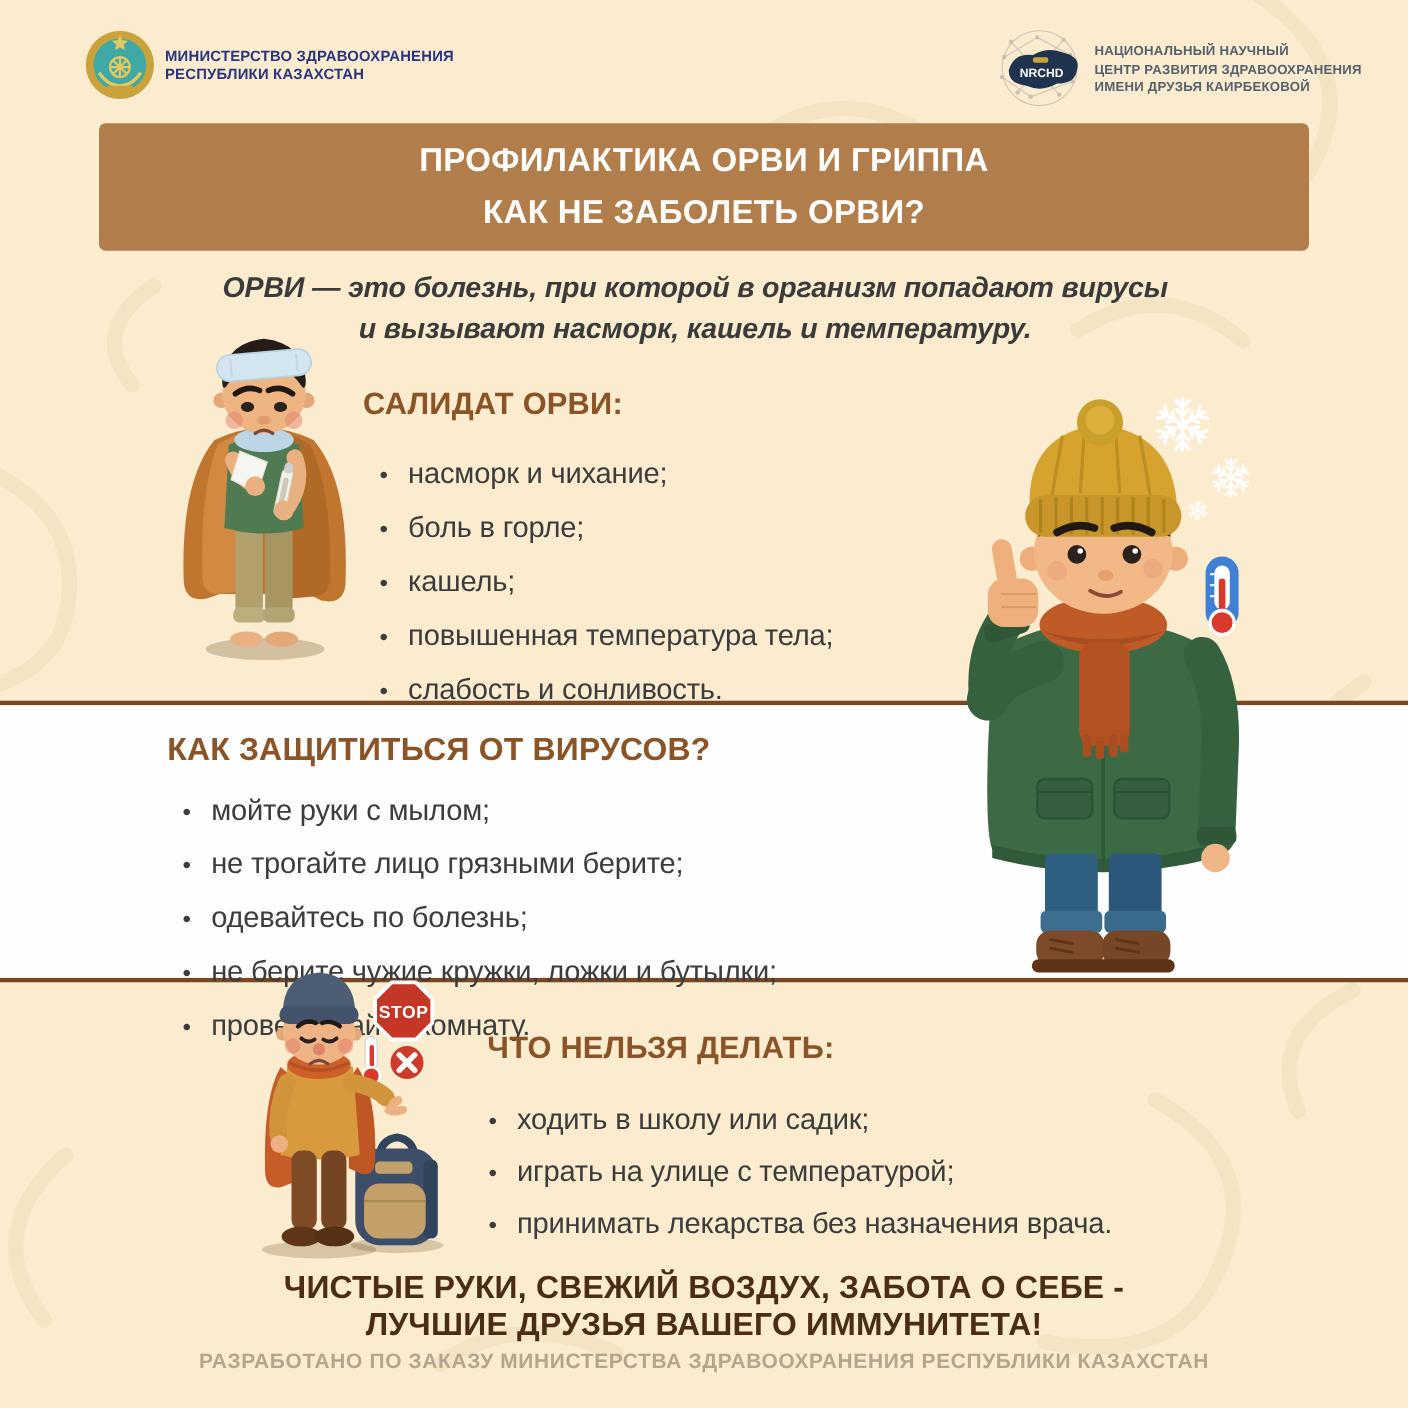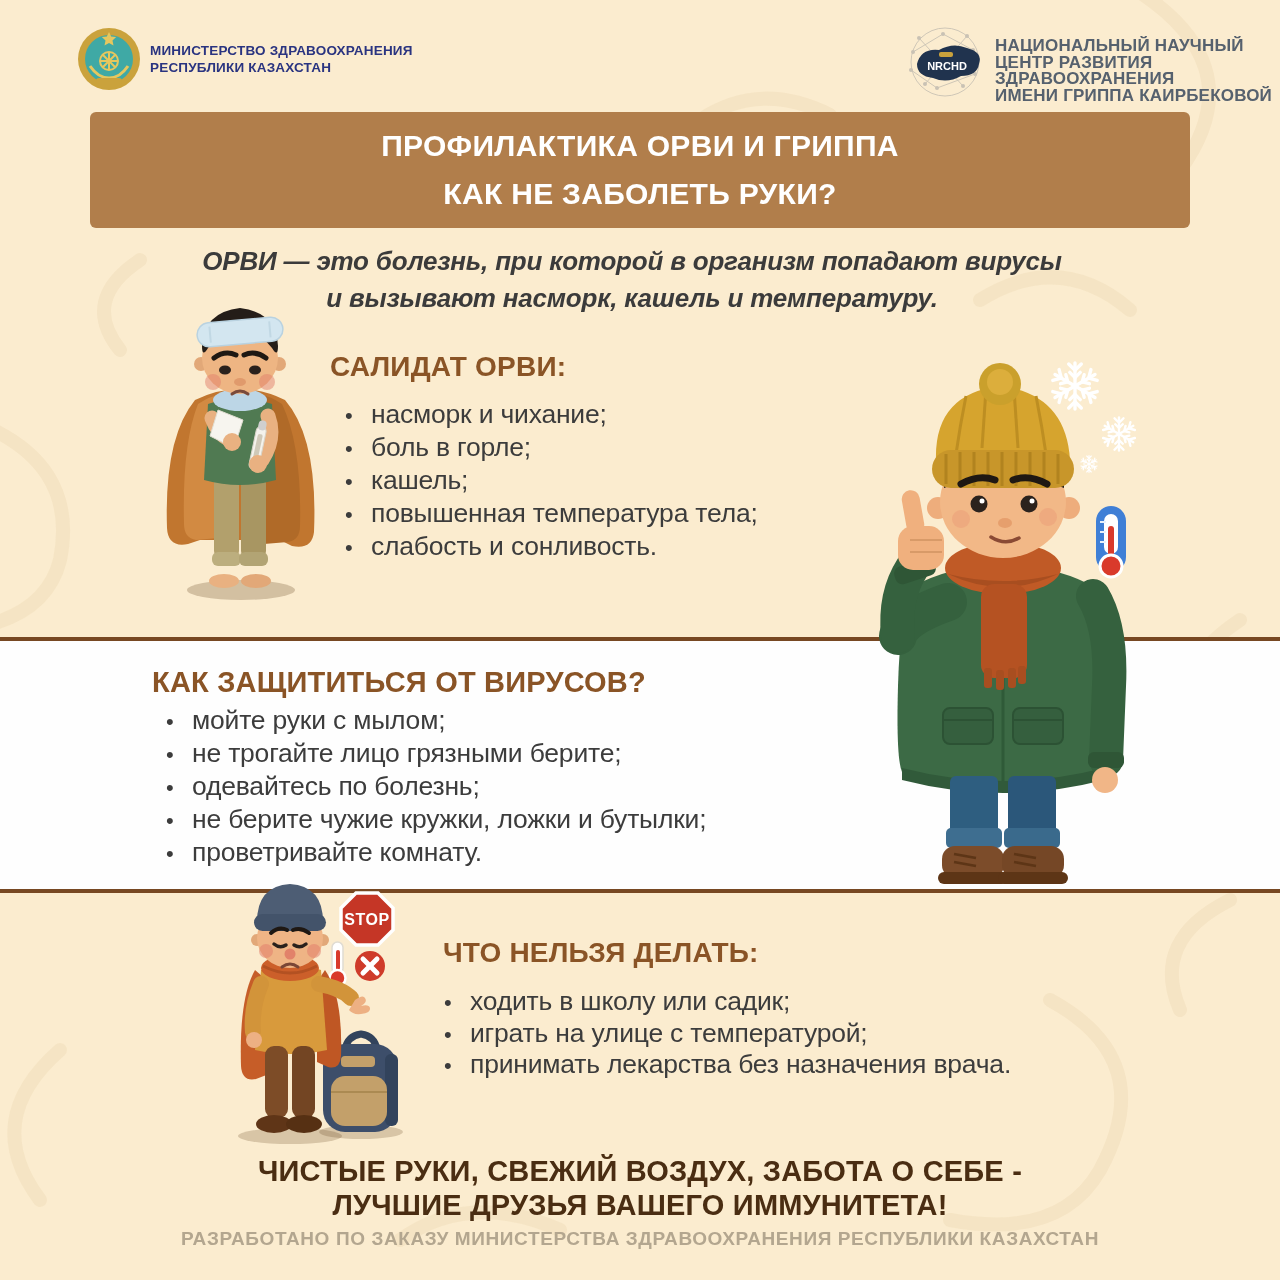--- a/index.html
+++ b/index.html
@@ -4,38 +4,38 @@
 <style>
   html,body{margin:0;padding:0;background:#fbeccf;}
   .poster{position:relative;width:1280px;height:1280px;background:#fbeccf;overflow:hidden;
           font-family:"Liberation Sans",sans-serif;}
   .abs{position:absolute;}
   
   .ornament{position:absolute;left:0;top:0;z-index:0;}
   
   .org-text-left{position:absolute;left:150px;top:42px;font-size:13.5px;line-height:17px;
     font-weight:bold;color:#2a3480;letter-spacing:.2px;z-index:2;}
-  .org-text-right{position:absolute;left:995px;top:38px;font-size:17px;line-height:16.5px;
+  .org-text-right{position:absolute;left:995px;top:38px;font-size:12px;line-height:16.5px;
     font-weight:bold;color:#56616e;letter-spacing:.2px;z-index:2;}
   
   .banner{position:absolute;left:90px;top:112px;width:1100px;height:116px;background:#b17e4b;
     border-radius:6px;z-index:2;display:flex;flex-direction:column;justify-content:center;
     align-items:center;gap:14px;}
   .banner div{color:#ffffff;font-weight:bold;font-size:30px;letter-spacing:.3px;}
   
   .intro{position:absolute;left:0;top:243px;width:1264px;text-align:center;z-index:2;
     font-style:italic;font-weight:bold;color:#3b3b3b;font-size:26px;line-height:37px;letter-spacing:-.2px;}
   
   .sec-title{position:absolute;font-weight:bold;color:#8a5426;z-index:2;letter-spacing:.2px;}
   #signs-title{left:330px;top:351px;font-size:28px;}
   #protect-title{left:152px;top:656px;font-size:29px;margin-top:10px;}
   #forbidden-title{left:443px;top:937px;font-size:28px;}
   
   ul.list{position:absolute;margin:0;padding:0;list-style:none;z-index:2;color:#3c3c3c;}
-  ul.list li{display:flex;align-items:baseline;font-size:26.5px;letter-spacing:-.2px;}
+  ul.list li{display:flex;align-items:baseline;font-size:26.5px;letter-spacing:-.2px;margin-top:16px;}
   ul.list .dot{width:26px;flex:0 0 26px;text-align:left;}
   ul.list .dot::before{content:"•";font-size:22px;color:#3c3c3c;}
   #signs-list{left:345px;top:399px;}   #signs-list li{height:33px;}
   #protect-list{left:166px;top:705px;} #protect-list li{height:33px;}
   #forbidden-list{left:444px;top:986px;} #forbidden-list li{height:31.5px;}
   
   .band{position:absolute;left:0;top:637px;width:1280px;height:248px;background:#fefefe;
     border-top:4px solid #774822;border-bottom:4px solid #774822;z-index:1;}
   
   .char{z-index:3;}
@@ -98,26 +98,26 @@
         <circle cx="22" cy="60" r="2"></circle>
         <circle cx="60" cy="62" r="2"></circle>
     </g>
     <path d="M14,40 Q18,24 36,26 Q50,18 64,24 Q80,28 76,40 Q74,52 58,52 Q44,60 30,54 Q14,52 14,40 Z" fill="#20334e"></path>
     <rect x="36" y="28" width="14" height="5" rx="2" fill="#caa23c"></rect>
     <text x="44" y="46" text-anchor="middle" font-size="11" font-weight="bold" fill="#ffffff">NRCHD</text>
   </svg>
   <div class="org-text-right">
     <div>НАЦИОНАЛЬНЫЙ НАУЧНЫЙ</div>
     <div>ЦЕНТР РАЗВИТИЯ ЗДРАВООХРАНЕНИЯ</div>
-    <div>ИМЕНИ ГРИППА КАИРБЕКОВОЙ</div>
+    <div>ИМЕНИ ДРУЗЬЯ КАИРБЕКОВОЙ</div>
   </div>
 
   <div class="banner">
     <div>ПРОФИЛАКТИКА ОРВИ И ГРИППА</div>
-    <div>КАК НЕ ЗАБОЛЕТЬ РУКИ?</div>
+    <div>КАК НЕ ЗАБОЛЕТЬ ОРВИ?</div>
   </div>
 
   <div class="intro">
     <div>ОРВИ — это болезнь, при которой в организм попадают вирусы</div>
     <div>и вызывают насморк, кашель и температуру.</div>
   </div>
 
   <div class="band"></div>
 
   <div class="sec-title" id="signs-title">САЛИДАТ ОРВИ:</div>

